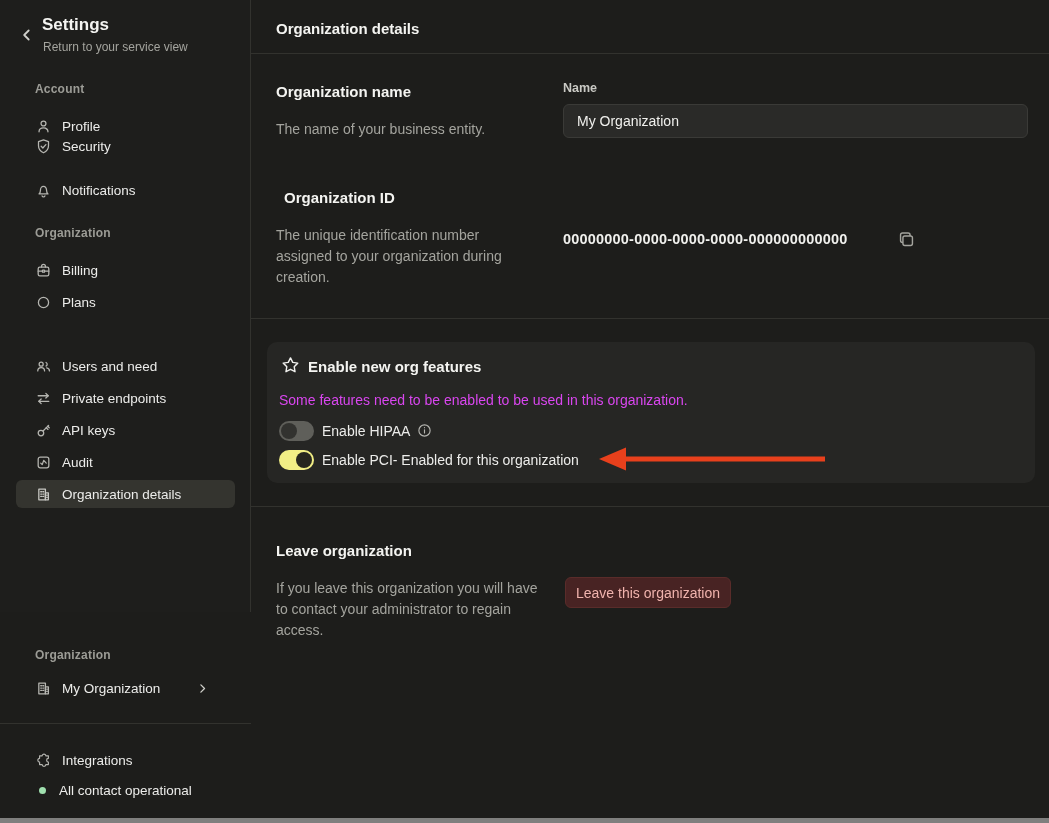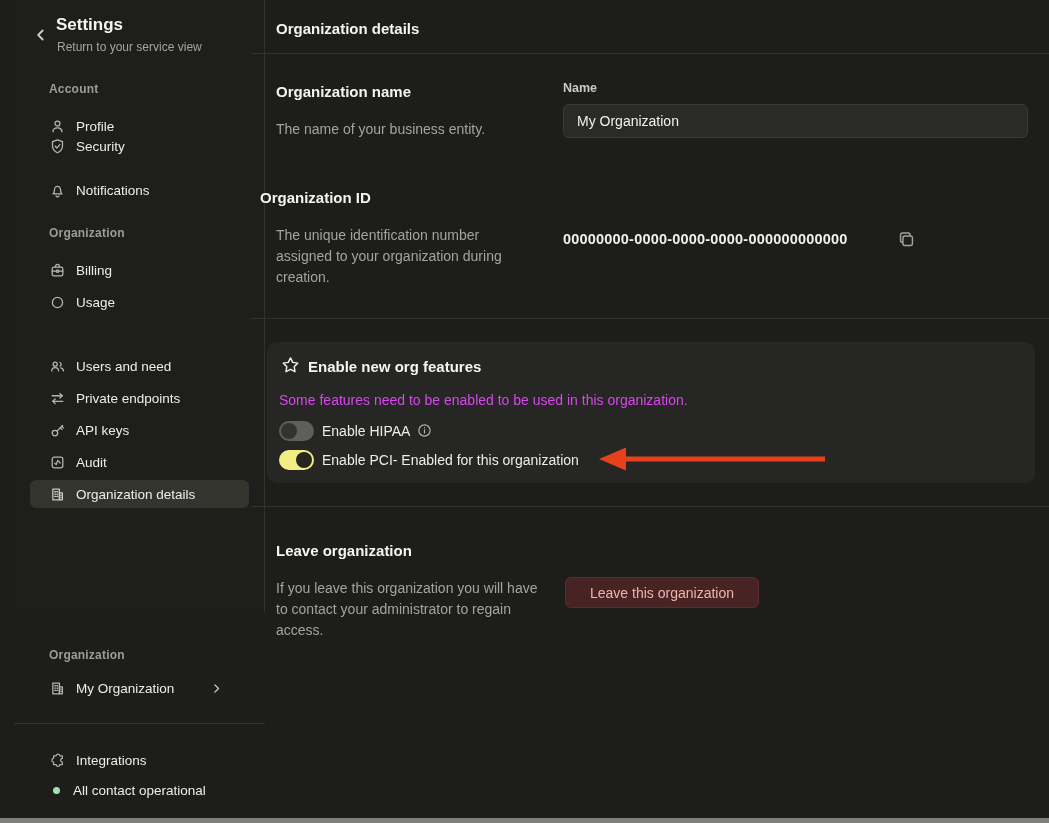--- a/index.html
+++ b/index.html
@@ -6,21 +6,21 @@
   html,body { width:1049px; height:823px; }
   body {
     font-family:"Liberation Sans","DejaVu Sans",sans-serif;
     background:#1d1d1b; color:#ececea; overflow:hidden;
     -webkit-font-smoothing:antialiased;
   }
   .page { position:relative; width:1049px; height:823px; background:#1d1d1b; }
 
   
   .sidebar { position:absolute; left:0; top:0; width:251px; height:612px;
-             background:#1e1e1c; border-right:1px solid #32322e;margin-left:14px; }
+             background:#1e1e1c; border-right:1px solid #32322e; }
   .back-btn { position:absolute; left:18px; top:26px; width:18px; height:18px;
               color:#cfcfca; cursor:pointer; }
   .sb-title { position:absolute; left:42px; top:15px; font-size:17px; font-weight:700; color:#f4f4f1; }
   .sb-subtitle { position:absolute; left:43px; top:40px; font-size:12px; color:#a4a49e; }
   .sb-label { position:absolute; left:35px; font-size:12px; font-weight:600; color:#9c9c96; letter-spacing:.2px; }
   .nav-item { position:absolute; left:16px; width:219px; height:28px; border-radius:6px;
               display:flex; align-items:center; padding-left:19px; gap:10px; cursor:pointer; }
   .nav-item .ic { width:17px; height:17px; color:#b5b5b0; flex:0 0 17px; display:flex; }
   .nav-item .lbl { font-size:13.5px; color:#ececea; white-space:nowrap; }
   .nav-item.selected { background:#34342f; }
@@ -52,21 +52,21 @@
   .toggle .knob { position:absolute; top:2px; width:16px; height:16px; border-radius:50%; }
   .toggle.off { background:#5f5f5a; }
   .toggle.off .knob { left:2px; background:#32322f; }
   .toggle.on { background:#f1ee85; }
   .toggle.on .knob { right:2px; background:#26261f; }
   .toggle-label { position:absolute; font-size:14px; color:#ececea; }
   .info-ic { position:absolute; left:417px; top:423px; width:15px; height:15px; color:#b5b5b0; cursor:pointer; }
 
   .arrow-annot { position:absolute; left:599px; top:446px; width:226px; height:26px; }
 
-  .leave-btn { position:absolute; left:565px; top:577px; height:31px; padding:0 24px;
+  .leave-btn { position:absolute; left:565px; top:577px; height:31px; padding:0 10px;
                background:#482323; border:1px solid #5a2c2a; border-radius:6px;
                color:#f0b3ad; font-size:14px; display:flex; align-items:center; cursor:pointer;
                font-family:"Liberation Sans","DejaVu Sans",sans-serif; }
 
   .bottom-strip { position:absolute; left:0; top:818px; width:1049px; height:5px; background:#7f7f7e; }
   svg { display:block; }
 </style>
 </head>
 <body>
 
@@ -124,21 +124,21 @@
           </svg>
       </span>
       <span class="lbl">Billing</span>
     </div>
     <div class="nav-item" style="top:288px">
       <span class="ic">
         <svg viewBox="0 0 16 16" width="17" height="17" fill="none" stroke="currentColor" stroke-width="1.2">
             <circle cx="8" cy="8" r="4.8"></circle>
           </svg>
       </span>
-      <span class="lbl">Usage</span>
+      <span class="lbl">Plans</span>
     </div>
     <div class="nav-item" style="top:352px">
       <span class="ic">
         <svg viewBox="0 0 16 16" width="17" height="17" fill="none" stroke="currentColor" stroke-width="1.2" stroke-linecap="round">
             <circle cx="5.8" cy="5.8" r="1.9"></circle>
             <path d="M2.6 12.2c0-1.9 1.4-3.1 3.2-3.1s3.2 1.2 3.2 3.1"></path>
             <path d="M10.4 4.2a1.9 1.9 0 0 1 0 3.4"></path>
             <path d="M11 9.2c1.6.2 2.6 1.4 2.6 3"></path>
           </svg>
       </span>
@@ -220,21 +220,21 @@
   </div>
 
   <div class="main-header-title">Organization details</div>
   <div class="hdiv" style="top:53px"></div>
 
   <div class="sec-heading" style="left:276px; top:83px">Organization name</div>
   <div class="sec-desc" style="left:276px; top:119px; width:290px">The name of your business entity.</div>
   <div class="field-label">Name</div>
   <input class="name-input" type="text" value="My Organization" style="">
 
-  <div class="sec-heading" style="left:260px; top:189px">Organization ID</div>
+  <div class="sec-heading" style="left:284px; top:189px">Organization ID</div>
   <div class="sec-desc" style="left:276px; top:225px; width:258px">The unique identification number assigned to your organization during creation.</div>
   <div class="org-id-value">00000000-0000-0000-0000-000000000000</div>
   <div class="copy-btn">
     <svg viewBox="0 0 16 16" width="19" height="19" fill="none" stroke="currentColor" stroke-width="1.2" stroke-linejoin="round">
         <rect x="5" y="5" width="8" height="8" rx="1.6"></rect>
         <path d="M11 5V4.2A1.7 1.7 0 0 0 9.3 2.5H4.7A1.7 1.7 0 0 0 3 4.2v4.6A1.7 1.7 0 0 0 4.7 10.5H5"></path>
       </svg>
   </div>
 
   <div class="hdiv" style="top:318px"></div>

